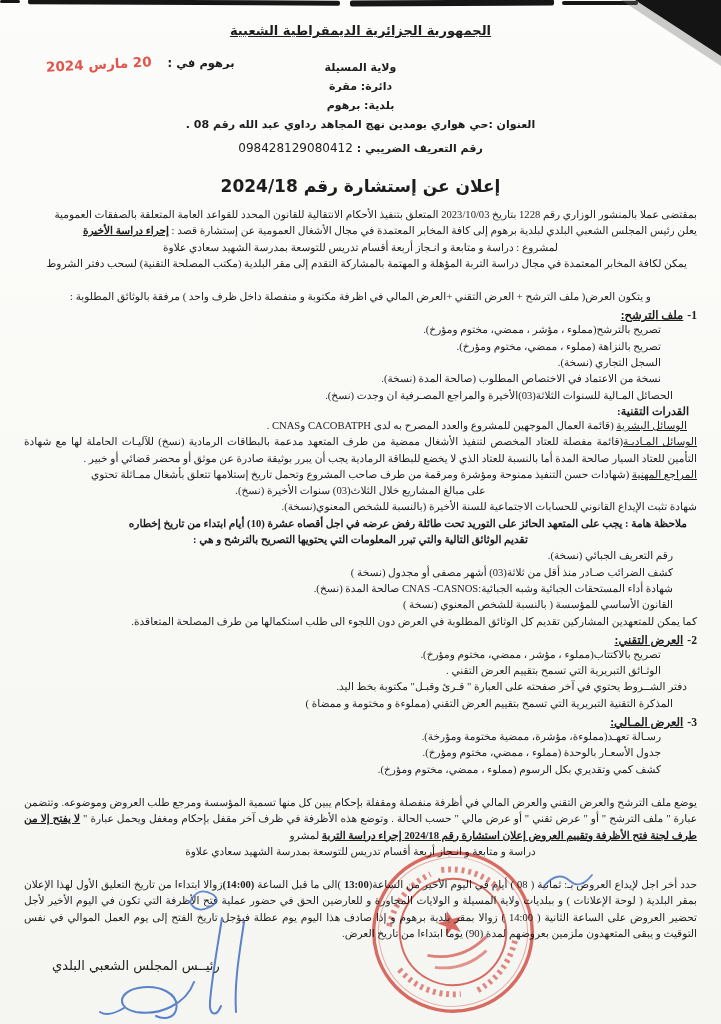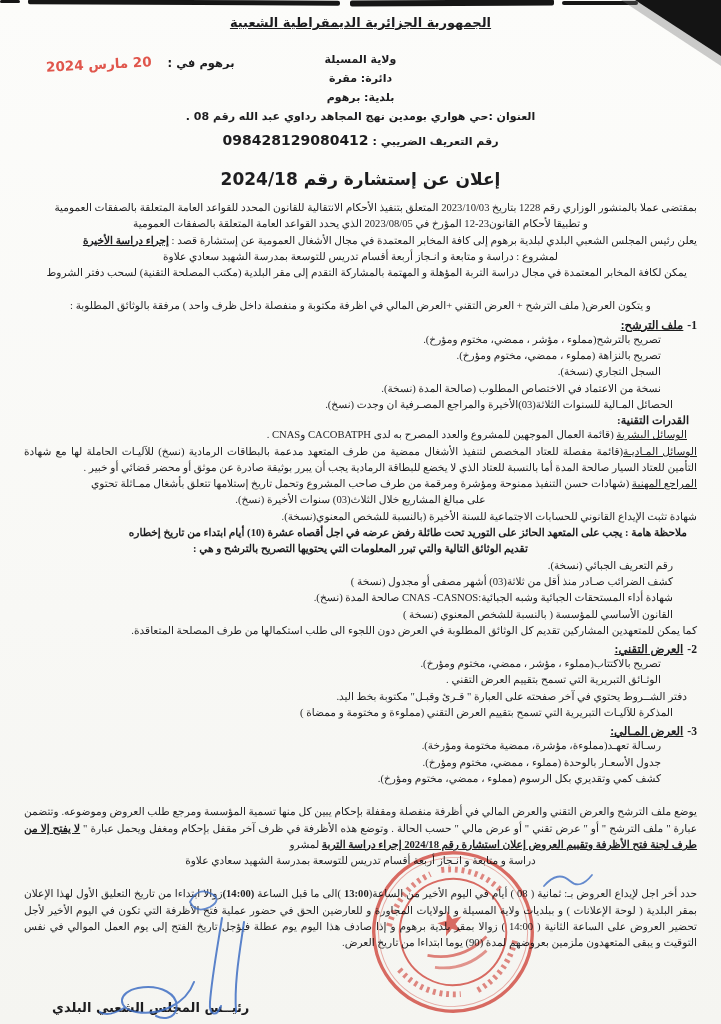--- a/index.html
+++ b/index.html
@@ -3,44 +3,44 @@
 <meta charset="utf-8">
 <style>
   html,body{margin:0;padding:0;background:#d9d9d9;}
   .page{
     position:relative;width:721px;height:1024px;margin:0 auto;
     background:linear-gradient(180deg,#fcfcfa 0%,#f8f8f5 60%,#f5f5f1 100%);
     overflow:hidden;direction:rtl;
     font-family:"DejaVu Sans",sans-serif;color:#1d1d1f;
   }
   .content{position:absolute;top:6px;right:24px;left:24px;}
-  .republic{font-size:13px;font-weight:bold;text-align:center;text-decoration:underline;margin-top:9px;}
+  .republic{font-size:13px;font-weight:bold;text-align:center;text-decoration:underline;margin-top:17px;}
   .meta{margin-top:20px;font-weight:bold;font-size:11px;line-height:19px;text-align:center;}
   .meta .taxline{margin-top:5px;}
-  .meta .taxnum{direction:ltr;display:inline-block;font-weight:bold;font-size:14px;}
+  .meta .taxnum{direction:ltr;display:inline-block;font-weight:normal;font-size:12px;}
   .place-date{position:absolute;top:56px;left:46px;display:flex;gap:16px;align-items:flex-start;}
   .pd-label{font-weight:bold;font-size:11.5px;white-space:nowrap;}
   .date-stamp{color:#e0564c;font-weight:bold;font-size:13.5px;letter-spacing:.5px;transform:rotate(-3deg);white-space:nowrap;}
   .title{font-size:17px;font-weight:bold;text-align:center;margin-top:18px;}
   .body{margin-top:11px;font-family:Liberation Serif, serif;}
   .line{font-size:10.6px;line-height:16.3px;}
   .b{font-weight:bold;}
   .u{text-decoration:underline;}
   .center{text-align:center;}
   .just{text-align:justify;}
   .ind{margin-right:36px;}
   .ind2{margin-right:24px;}
   .ind3{margin-right:10px;}
   .sec{font-weight:bold;font-size:11.6px;margin-top:3px;}
   .sec .num{display:inline-block;direction:ltr;margin-left:4px;}
   .sec .lab{text-decoration:underline;}
   .subhead{font-weight:bold;font-size:11.2px;margin-right:8px;margin-top:1px;}
   .lead{text-decoration:underline;}
   .gap{margin-top:17px;}
-  .sig-title{position:absolute;left:52px;top:1000px;font-size:13px;font-weight:bold;white-space:nowrap;}
+  .sig-title{position:absolute;left:52px;top:958px;font-size:13px;font-weight:normal;white-space:nowrap;}
   
   .strip{position:absolute;background:#161616;border-radius:2px;}
   .strip.s1{left:28px;top:0;width:312px;height:5px;transform:rotate(.25deg);}
   .strip.s2{left:350px;top:0;width:204px;height:6px;transform:rotate(-.35deg);}
   .strip.s3{left:562px;top:1px;width:76px;height:4px;}
   .strip.s4{left:0;top:0;width:20px;height:3px;}
   .fold-shadow{position:absolute;right:0;top:0;width:0;height:0;
     border-top:66px solid rgba(110,110,110,.35);border-left:100px solid transparent;}
   .fold{position:absolute;right:0;top:0;width:0;height:0;
     border-top:56px solid #141414;border-left:86px solid transparent;}
@@ -74,21 +74,20 @@
       <div class="taxline">
         <span>رقم التعريف الضريبي :</span>
         <span class="taxnum">098428129080412</span>
       </div>
     </div>
 
     <div class="title">إعلان عن إستشارة رقم 2024/18</div>
 
     <div class="body">
       <div class="line just">بمقتضى  عملا بالمنشور الوزاري رقم 1228 بتاريخ 2023/10/03 المتعلق بتنفيذ الأحكام الانتقالية للقانون المحدد للقواعد العامة المتعلقة بالصفقات العمومية</div>
-      <div class="line center">و تطبيقا لأحكام القانون23-12 المؤرخ في 2023/08/05 الذي يحدد القواعد العامة المتعلقة بالصفقات العمومية</div>
       <div class="line"><span>يعلن رئيس المجلس الشعبي البلدي لبلدية برهوم إلى كافة المخابر المعتمدة في مجال الأشغال العمومية عن إستشارة قصد : </span><span class="b u">إجراء دراسة الأخيرة</span></div>
       <div class="line center">لمشروع : دراسة و متابعة و انـجاز أربعة أقسام تدريس للتوسعة بمدرسة الشهيد سعادي علاوة</div>
       <div class="line ind3">يمكن لكافة المخابر المعتمدة في مجال دراسة التربة المؤهلة و المهتمة بالمشاركة التقدم إلى مقر البلدية (مكتب المصلحة التقنية) لسحب دفتر الشروط</div>
       <div class="line center gap">و يتكون العرض( ملف الترشح + العرض التقني +العرض المالي في اظرفة مكتوبة و منفصلة داخل ظرف واحد ) مرفقة بالوثائق المطلوبة :</div>
 
       <div class="sec"><span class="num">-1</span><span class="lab">ملف الترشح:</span></div>
       <div class="line ind">تصريح بالترشح(مملوء ، مؤشر ، ممضي، مختوم ومؤرخ).</div>
       <div class="line ind">تصريح بالنزاهة (مملوء ، ممضي، مختوم ومؤرخ).</div>
       <div class="line ind">السجل التجاري (نسخة).</div>
       <div class="line ind">نسخة من الاعتماد  في الاختصاص المطلوب (صالحة المدة (نسخة).</div>
@@ -105,21 +104,21 @@
       <div class="line ind2">رقم التعريف الجبائي (نسخة).</div>
       <div class="line ind2">كشف الضرائب صـادر منذ أقل من ثلاثة(03) أشهر مصفى أو مجدول (نسخة )</div>
       <div class="line ind2">شهادة أداء المستحقات الجبائية وشبه الجبائية:CNAS -CASNOS صالحة  المدة (نسخ).</div>
       <div class="line ind2">القانون الأساسي للمؤسسة ( بالنسبة للشخص المعنوي (نسخة )</div>
       <div class="line">كما يمكن للمتعهدين المشاركين تقديم كل الوثائق المطلوبة في العرض دون اللجوء الى طلب استكمالها من طرف المصلحة المتعاقدة.</div>
 
       <div class="sec"><span class="num">-2</span><span class="lab">العرض التقني:</span></div>
       <div class="line ind">تصريح بالاكتتاب(مملوء ، مؤشر ، ممضي، مختوم ومؤرخ).</div>
       <div class="line ind">الوثـائق التبريرية التي تسمح بتقييم العرض التقني .</div>
       <div class="line ind3">دفتر الشــروط يحتوي في آخر صفحته على العبارة " قـرئ وقبـل" مكتوبة بخط اليد.</div>
-      <div class="line ind2">المذكرة للآليـات  التبريرية التي تسمح بتقييم العرض التقني (مملوءة و مختومة و ممضاة )</div>
+      <div class="line ind2">المذكرة التقنية  التبريرية التي تسمح بتقييم العرض التقني (مملوءة و مختومة و ممضاة )</div>
 
       <div class="sec"><span class="num">-3</span><span class="lab">العرض المـالي:</span></div>
       <div class="line ind">رسـالة تعهـد(مملوءة، مؤشرة، ممضية مختومة ومؤرخة).</div>
       <div class="line ind">جدول الأسعـار بالوحدة (مملوء ، ممضي، مختوم ومؤرخ).</div>
       <div class="line ind">كشف كمي وتقديري بكل الرسوم (مملوء ، ممضي، مختوم ومؤرخ).</div>
 
       <div class="line just gap"><span>يوضع ملف الترشح والعرض التقني والعرض المالي في أظرفة منفصلة ومقفلة بإحكام  يبين كل منها تسمية المؤسسة ومرجع طلب العروض وموضوعه. وتتضمن عبارة " ملف الترشح " أو " عرض تقني " أو عرض مالي " حسب الحالة . وتوضع هذه الأظرفة في ظرف آخر مقفل بإحكام ومغفل ويحمل عبارة " </span><span class="b u">لا يفتح إلا من طرف لجنة فتح الأظرفة وتقييم العروض إعلان استشارة رقم 2024/18 إجراء دراسة التربة</span><span> لمشرو</span></div>
       <div class="line center">دراسة و متابعة و انـجاز أربعة أقسام تدريس للتوسعة بمدرسة الشهيد سعادي علاوة</div>
 
       <div class="line just gap"><span>حدد أخر اجل لإيداع العروض بـ: ثمانية ( 08 ) أيام في اليوم الأخير من الساعة(</span><span class="b">13:00</span><span> )الى ما قبل الساعة </span><span class="b">(14:00)</span><span>زوالا ابتداءا من تاريخ التعليق الأول لهذا الإعلان بمقر البلدية ( لوحة الإعلانات ) و ببلديات ولاية المسيلة و الولايات المجاورة و للعارضين الحق في حضور عملية فتح الأظرفة التي تكون في اليوم الأخير لأجل تحضير العروض على الساعة الثانية ( 14:00 ) زوالا بمقر بلدية برهوم و إذا صادف هذا اليوم يوم عطلة فيؤجل تاريخ الفتح إلى يوم العمل الموالي في نفس التوقيت  و يبقى المتعهدون ملزمين بعروضهم لمدة  (90) يوما ابتداءا من تاريخ العرض.</span></div>

